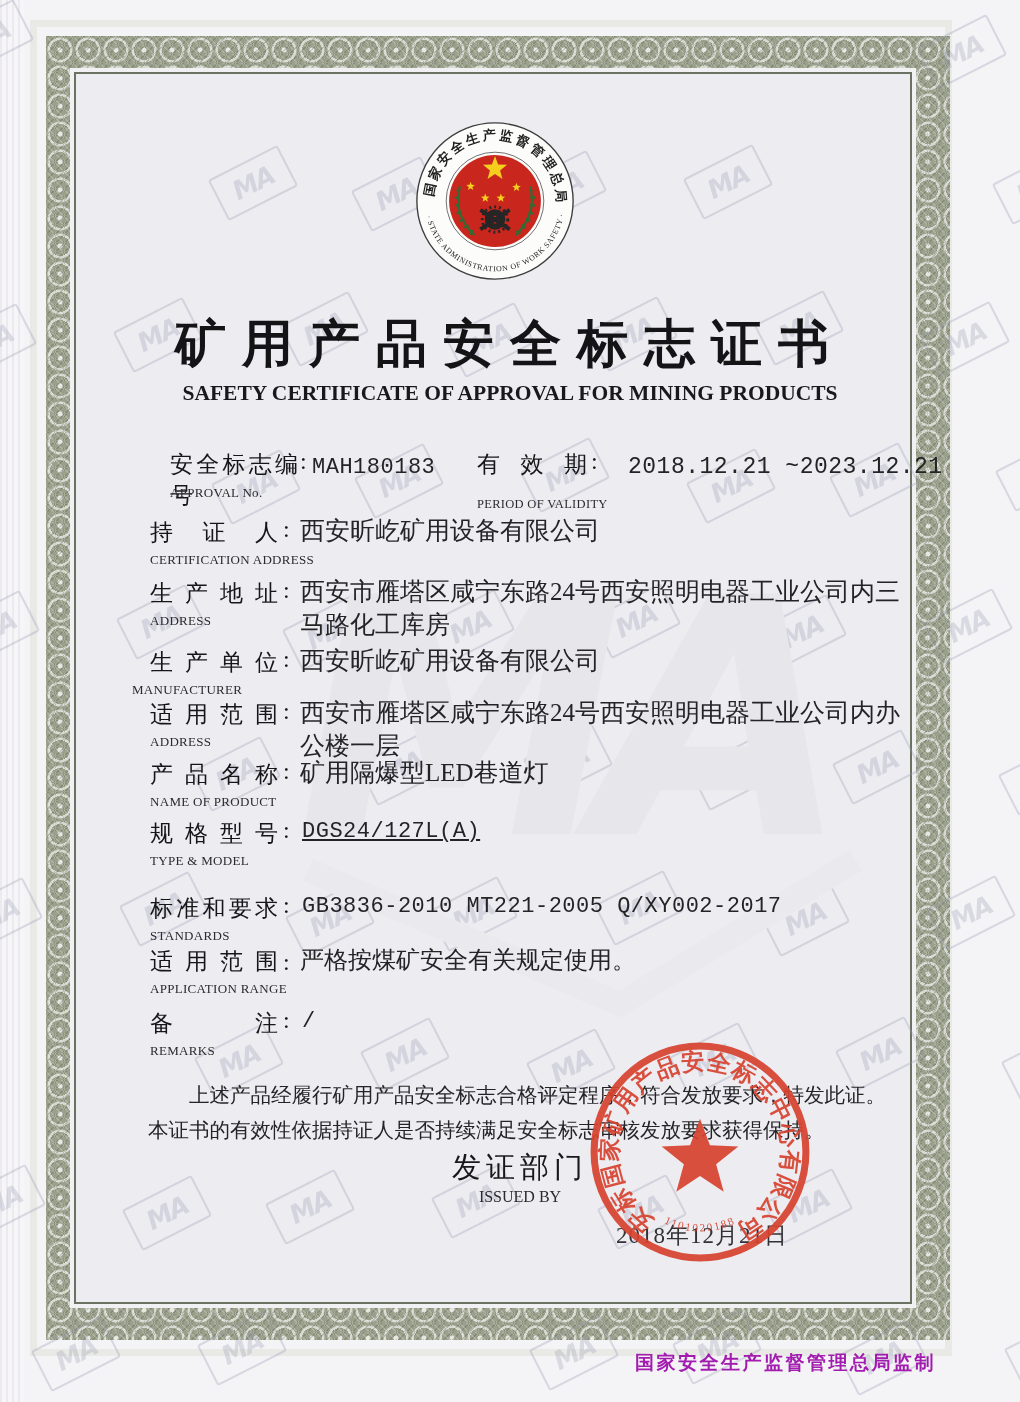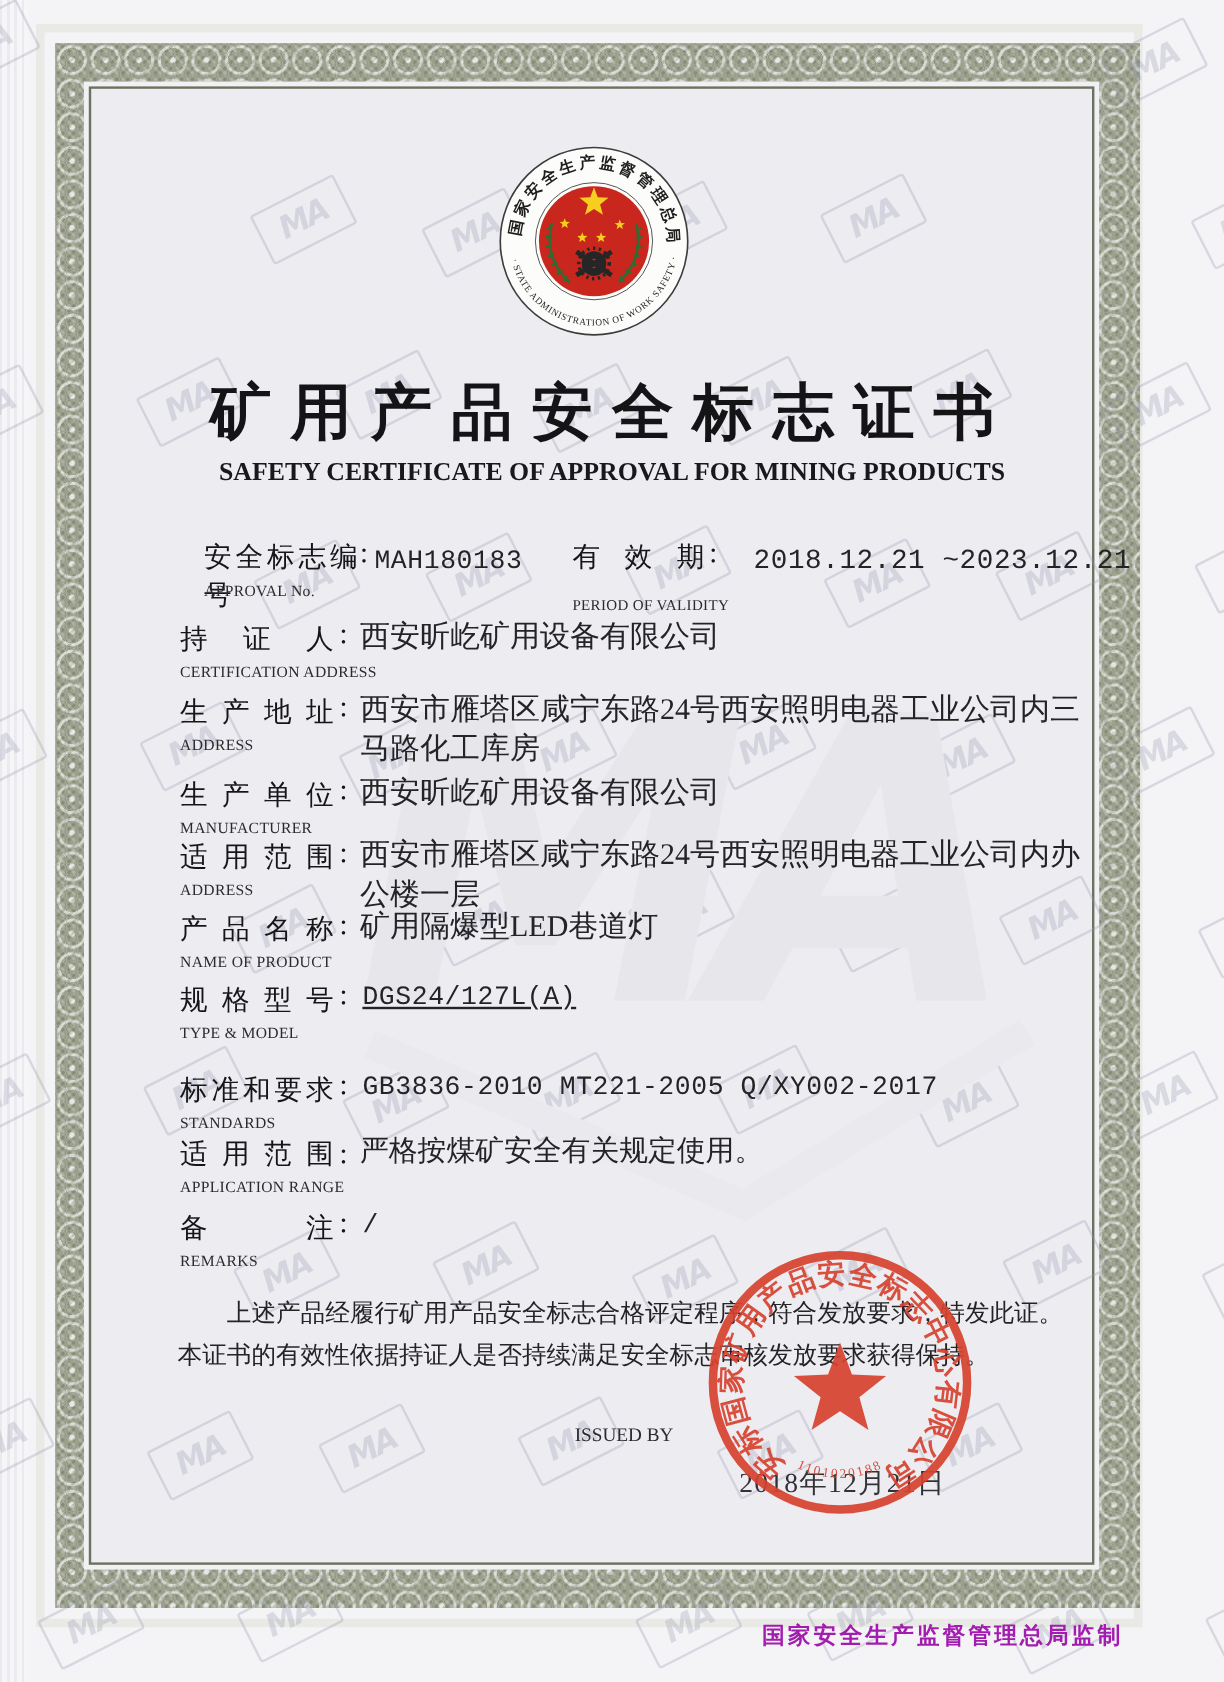--- a/index.html
+++ b/index.html
@@ -178,21 +178,21 @@
       <span class="abs zh-label" style="left:150px;top:578px;">生产地址</span>
       <span class="abs colon" style="left:283px;top:577px;">:</span>
       <span class="abs val-cjk" style="left:300px;top:575px;width:610px;">西安市雁塔区咸宁东路24号西安照明电器工业公司内三马路化工库房</span>
       <span class="abs en-label" style="left:150px;top:613px;">ADDRESS</span>
     </div>
 
     <div>
       <span class="abs zh-label" style="left:150px;top:647px;">生产单位</span>
       <span class="abs colon" style="left:283px;top:646px;">:</span>
       <span class="abs val-cjk" style="left:300px;top:644px;">西安昕屹矿用设备有限公司</span>
-      <span class="abs en-label" style="left:150px;top:682px;text-align:right;">MANUFACTURER</span>
+      <span class="abs en-label" style="left:132px;top:682px;text-align:right;">MANUFACTURER</span>
     </div>
 
     <div>
       <span class="abs zh-label" style="left:150px;top:699px;">适用范围</span>
       <span class="abs colon" style="left:283px;top:698px;">:</span>
       <span class="abs val-cjk" style="left:300px;top:696px;width:610px;">西安市雁塔区咸宁东路24号西安照明电器工业公司内办公楼一层</span>
       <span class="abs en-label" style="left:150px;top:734px;">ADDRESS</span>
     </div>
 
     <div>
@@ -225,20 +225,21 @@
 
     <div>
       <span class="abs zh-label" style="left:150px;top:1008px;">备注</span>
       <span class="abs colon" style="left:283px;top:1007px;">:</span>
       <span class="abs val-lat" style="left:302px;top:1009px;">/</span>
       <span class="abs en-label" style="left:150px;top:1043px;">REMARKS</span>
     </div>
 
     <div class="abs decl">上述产品经履行矿用产品安全标志合格评定程序，符合发放要求，特发此证。本证书的有效性依据持证人是否持续满足安全标志审核发放要求获得保持。</div>
 
+    <div class="abs issued-cn">发证部门</div>
     <div class="abs issued-en">ISSUED BY</div>
     <div class="abs issue-date">2018年12月21日</div>
 
     <div class="abs footer">国家安全生产监督管理总局监制</div>
   </div>
 
   <div class="seal-wrap">
     <svg width="232" height="232" viewBox="0 0 230 230">
       <defs>
         <polygon id="st2" points="0,-1 0.247,-0.34 0.951,-0.309 0.4,0.13 0.588,0.809 0,0.42 -0.588,0.809 -0.4,0.13 -0.951,-0.309 -0.247,-0.34"></polygon>

